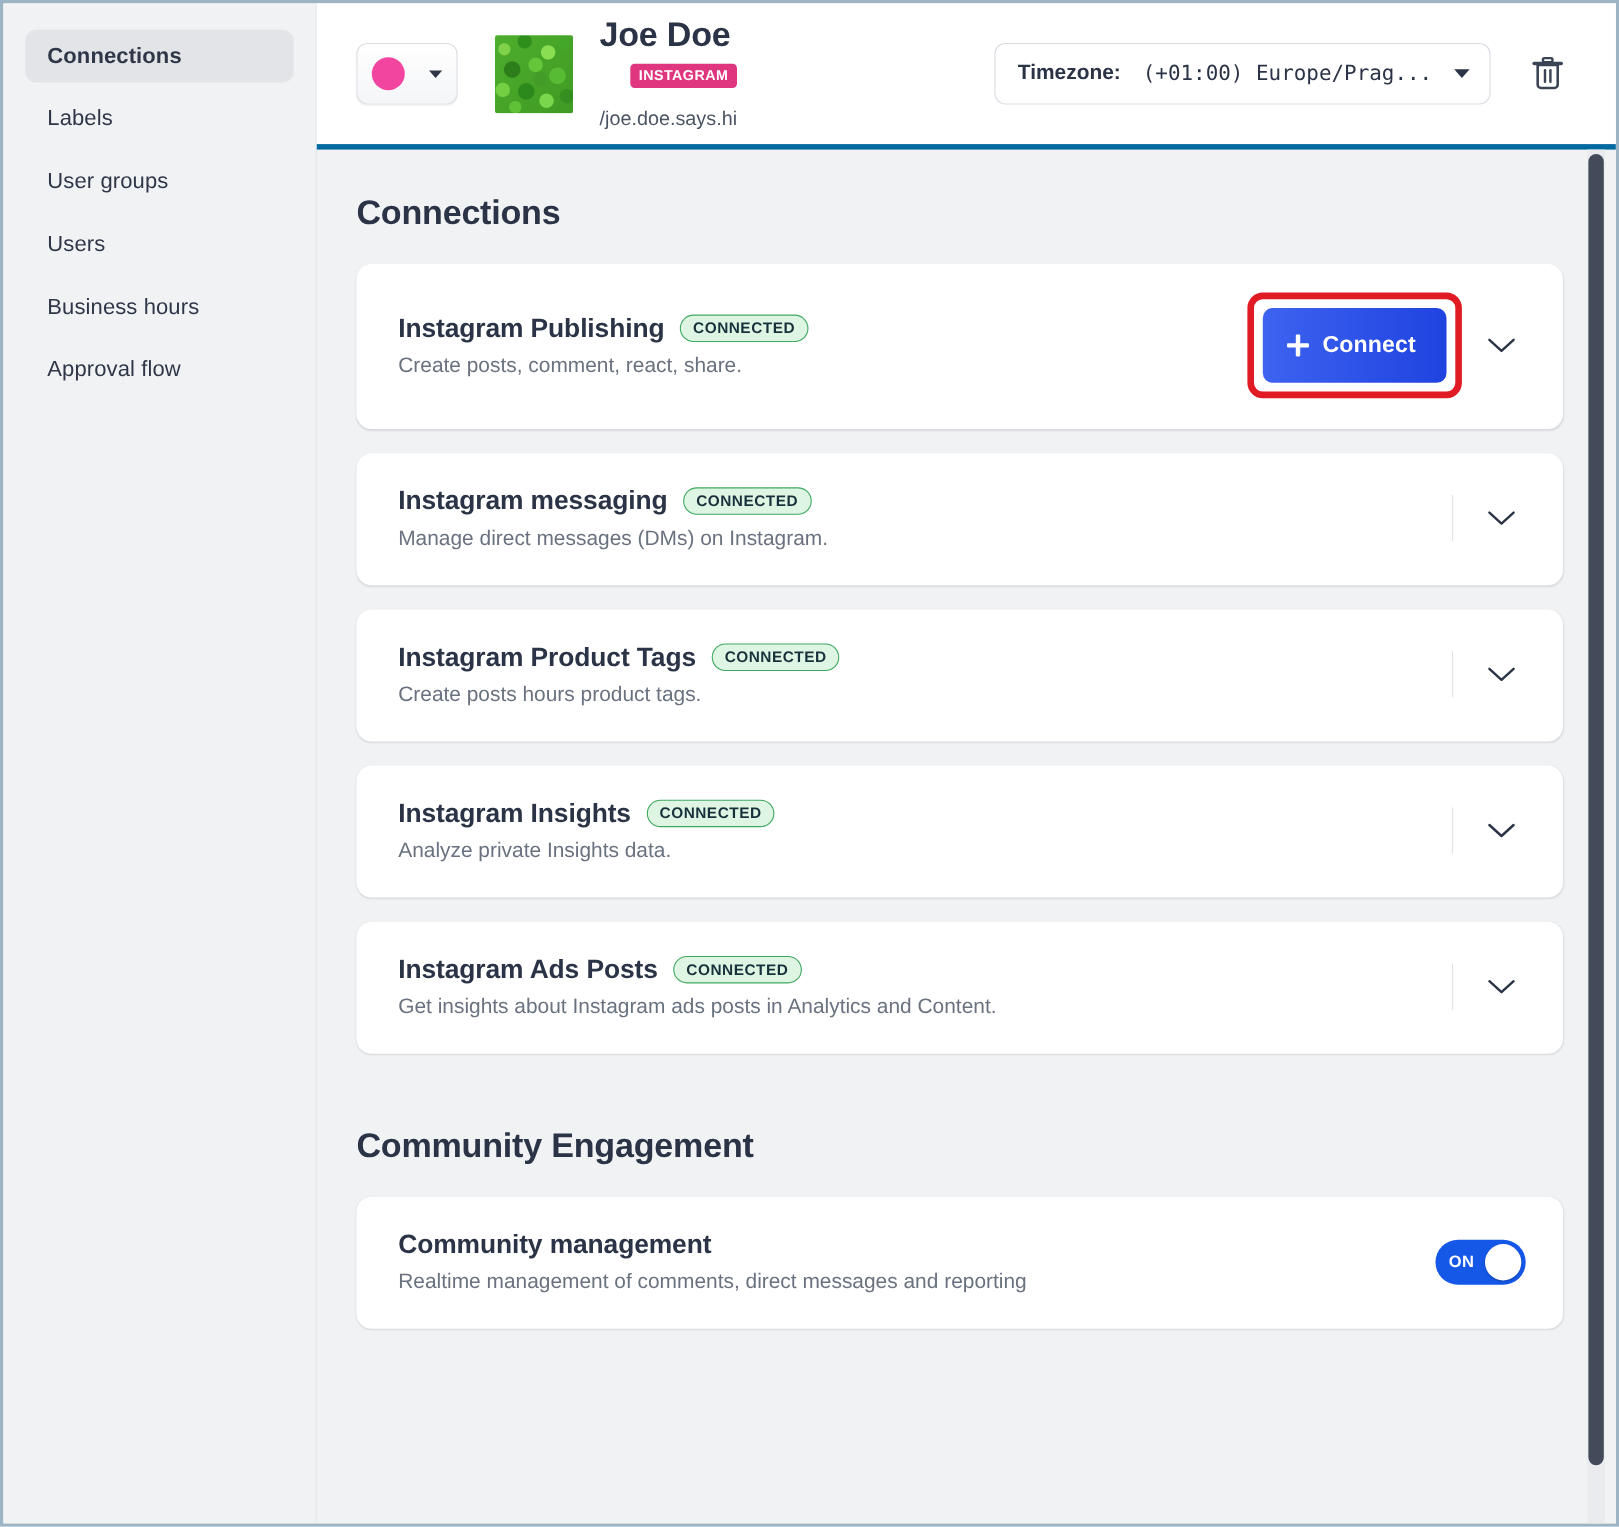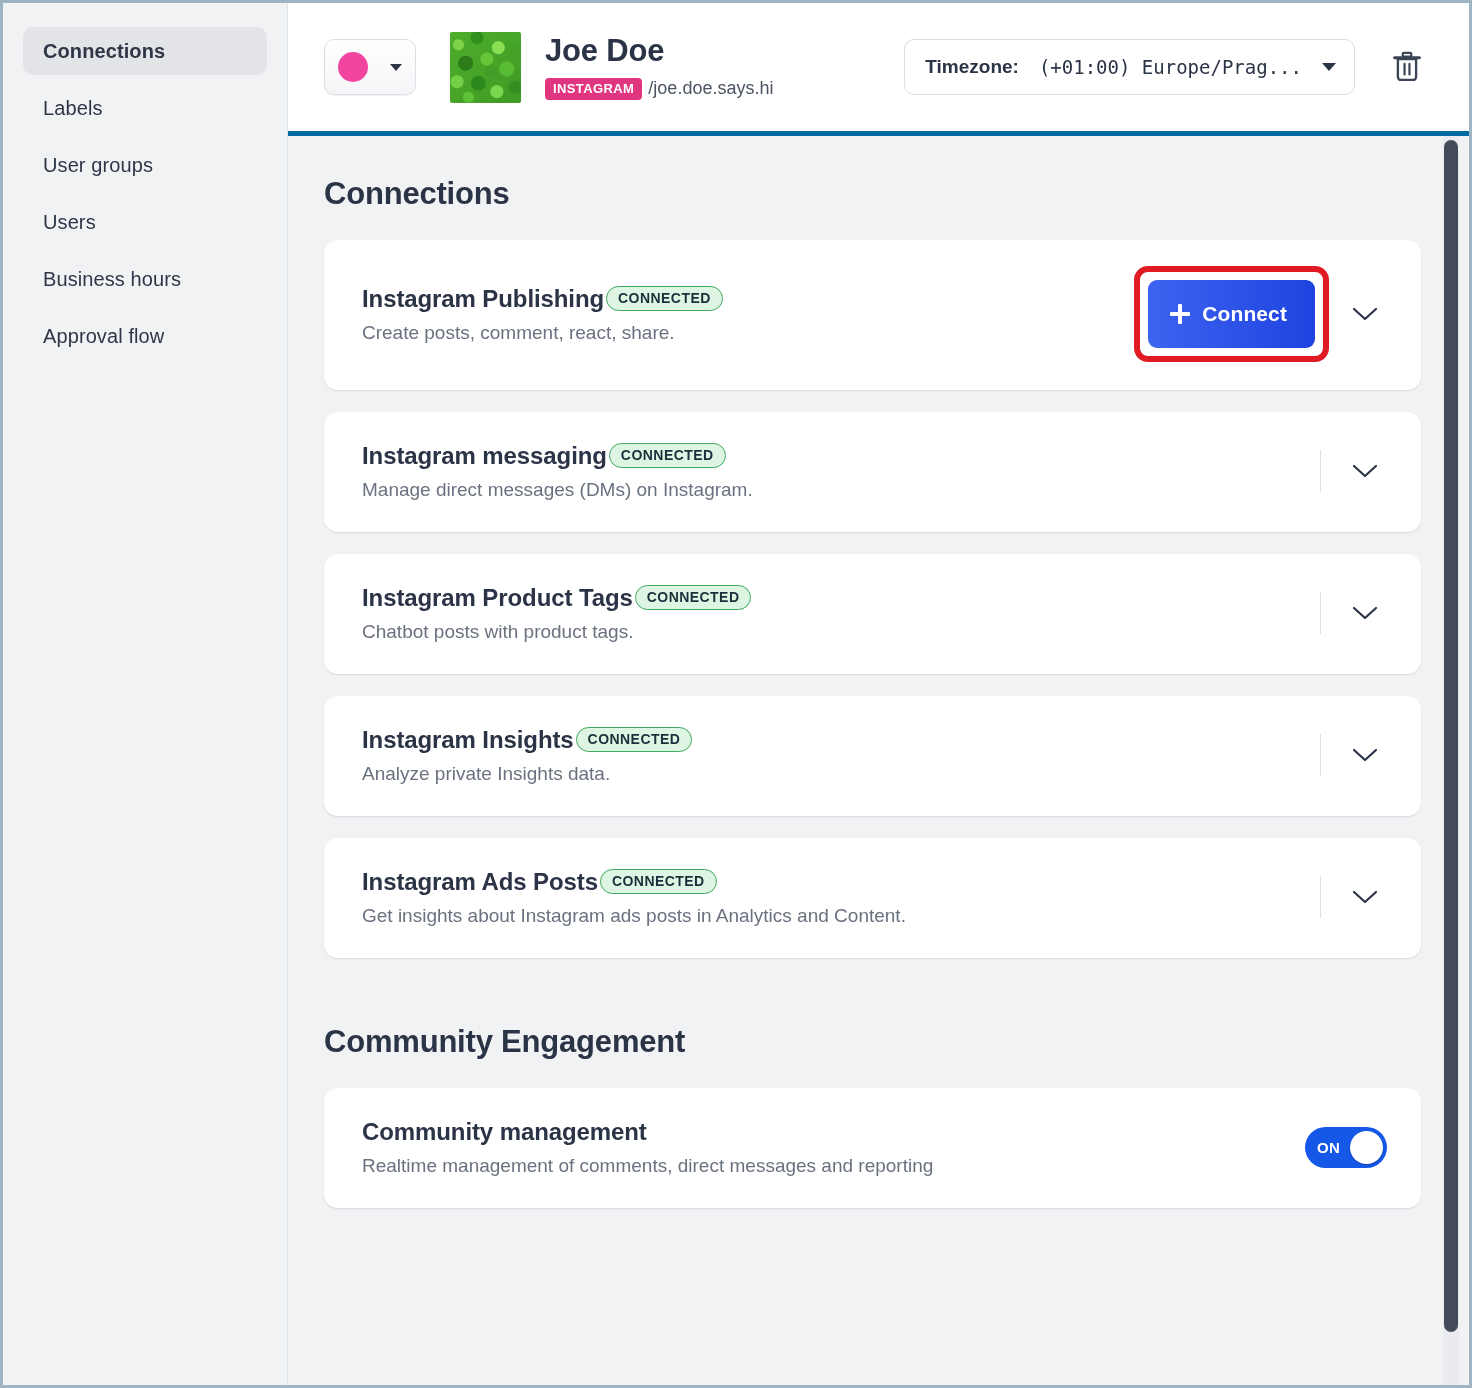--- a/index.html
+++ b/index.html
@@ -111,22 +111,23 @@
   .who-name {
     font-size: 31px;
     font-weight: 700;
     color: #2b3346;
     letter-spacing: -.2px;
     line-height: 1.1;
   }
   .who-sub {
     margin-top: 9px;
     display: flex;
-    align-items: flex-start;
-    gap: 6px;
+    align-items: flex-end;
+    gap: 18px;
+    flex-direction: column;
   }
   .ig-badge {
     background: #e0357f;
     color: #ffffff;
     font-size: 13px;
     font-weight: 700;
     letter-spacing: .4px;
     padding: 3px 8px 4px 8px;
     border-radius: 4px;
   }
@@ -186,21 +187,21 @@
     background: #ffffff;
     border-radius: 14px;
     box-shadow: 0 1px 2px rgba(16,24,40,.07), 0 1px 1px rgba(16,24,40,.04);
     padding: 26px 34px 28px 38px;
     display: flex;
     align-items: center;
     margin-bottom: 22px;
     min-height: 120px;
   }
   .card-text { flex: 1 1 auto; min-width: 0; }
-  .card-title-row { display: flex; align-items: center; gap: 2px; }
+  .card-title-row { display: flex; align-items: center; gap: 14px; }
   .card-title {
     font-size: 24px; font-weight: 700; color: #2b3346; letter-spacing: -.1px;
   }
   .pill {
     font-size: 14px; font-weight: 700; letter-spacing: .45px;
     color: #17313b;
     background: #dff5e4;
     border: 1px solid #3fa85f;
     border-radius: 999px;
     padding: 3px 11px 4px 11px;
@@ -399,21 +400,21 @@
             </div>
           </div>
         </div>
 
         <div class="card">
           <div class="card-text">
             <div class="card-title-row">
               <span class="card-title">Instagram Product Tags</span>
               <span class="pill">CONNECTED</span>
             </div>
-            <div class="card-desc">Chatbot posts with product tags.</div>
+            <div class="card-desc">Create posts hours product tags.</div>
           </div>
           <div class="card-right">
             <div class="vdiv"></div>
             <div class="chev-btn">
               <svg width="26" height="16" viewBox="0 0 26 16">
                 <polyline points="2,3 13,13 24,3" fill="none" stroke="#2b3346" stroke-width="2.2" stroke-linecap="round" stroke-linejoin="round"></polyline>
               </svg>
             </div>
           </div>
         </div>

